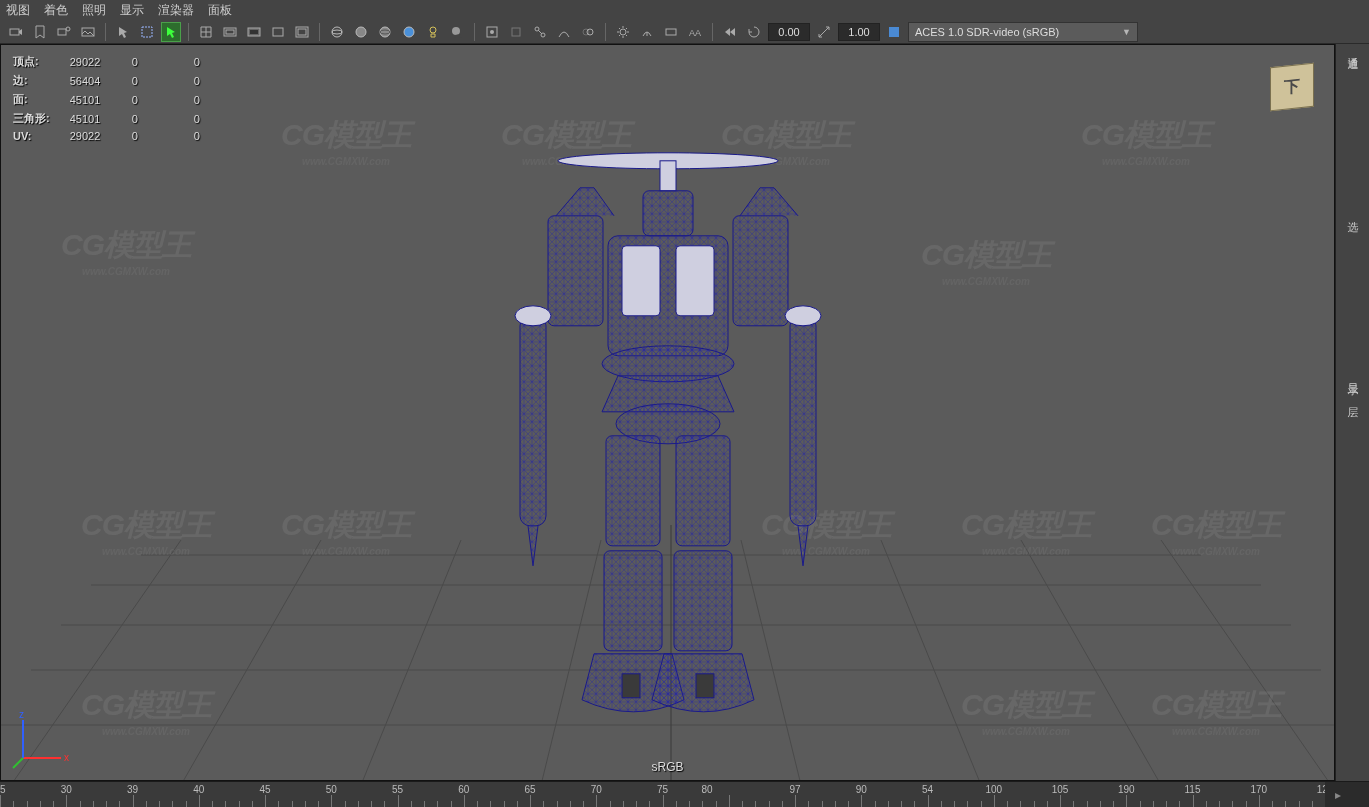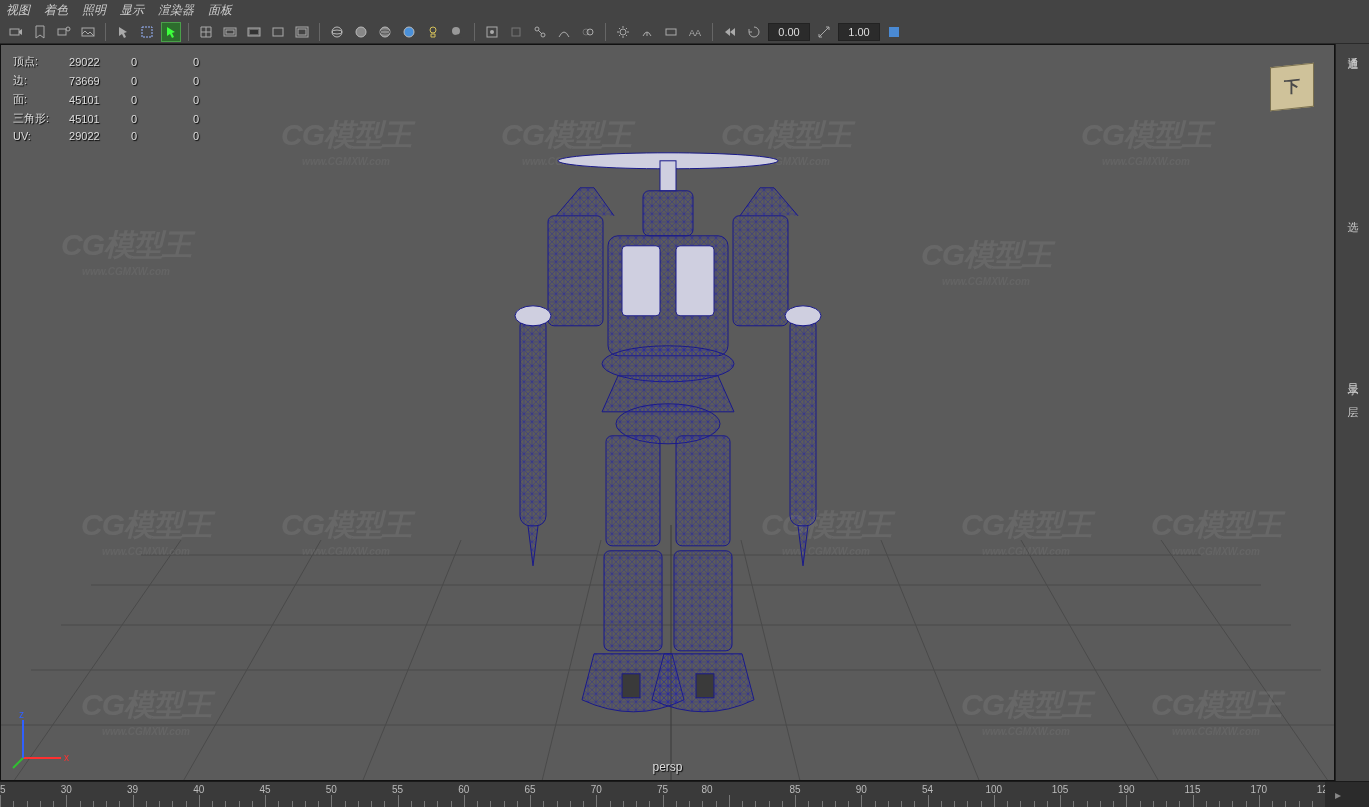--- a/index.html
+++ b/index.html
@@ -1,40 +1,40 @@
 <!DOCTYPE html>
 <html><head>
 <meta charset="utf-8">
 <style>
   * { margin:0; padding:0; box-sizing:border-box; font-family:"Microsoft YaHei",Arial,sans-serif; }
   body { width:1369px; height:807px; background:#444; color:#ccc; font-size:12px; overflow:hidden; position:relative; }
 
   
   .menubar { height:20px; background:#444; display:flex; align-items:center; padding:0 6px; gap:14px; }
-  .menubar span { cursor:default;font-style:italic; }
+  .menubar span { cursor:default; }
 
   
   .toolbar { height:24px; background:#444; display:flex; align-items:center; padding:0 6px; gap:4px; border-bottom:1px solid #2a2a2a; }
   .tb-btn { width:20px; height:20px; display:flex; align-items:center; justify-content:center; cursor:pointer; }
   .tb-btn.active { background:#2d6d2d; border:1px solid #4aa04a; }
   .tb-sep { width:1px; height:18px; background:#666; margin:0 3px; }
   .tb-num { width:42px; height:18px; background:#2b2b2b; border:1px solid #222; color:#ddd; font-size:11px; text-align:center; padding:1px 2px; }
   .tb-select { height:20px; background:#5b5b5b; border:1px solid #333; color:#ddd; font-size:11px; padding:0 6px; min-width:230px; display:flex; align-items:center; justify-content:space-between; }
   .tb-select .chev { font-size:9px; opacity:.7; margin-left:10px; }
 
   
   .main { position:absolute; top:44px; left:0; right:0; bottom:26px; display:flex; }
   .viewport { flex:1; position:relative; background:#5b5b5b; overflow:hidden; border:1px solid #111; }
   .sidepanel { width:34px; background:#444; border-left:1px solid #222; display:flex; flex-direction:column; align-items:center; padding-top:4px; gap:20px; }
   .sidepanel .vlabel { writing-mode:vertical-rl; text-orientation:upright; font-size:11px; color:#ccc; letter-spacing:2px; }
 
   
   .hud { position:absolute; top:6px; left:10px; color:#dcdcdc; font-size:11px; text-shadow:1px 1px 1px #000; }
   .hud table td { padding:1px 18px 1px 0; text-align:left; min-width:60px; }
-  .hud table td.lbl { font-weight:normal; min-width:48px; }
+  .hud table td.lbl { font-weight:bold; min-width:48px; }
 
   
   .wm { position:absolute; color:rgba(255,255,255,0.08); font-weight:bold; font-style:italic; pointer-events:none; }
   .wm .big { font-size:30px; letter-spacing:-1px; }
   .wm .sub { font-size:10px; color:rgba(255,255,255,0.06); display:block; text-align:center; }
 
   
   .grid-floor { position:absolute; inset:0; pointer-events:none; }
   .grid-floor line { stroke:#4a4a4a; stroke-width:1; }
   .grid-floor line.ax { stroke:#3b3b3b; }
@@ -246,20 +246,24 @@
       <svg width="14" height="14">
         <path d="M2 12L12 2M9 2h3v3M5 12H2v-3" fill="none" stroke="#aaa"></path>
       </svg>
     </div>
   <input class="tb-num" value="1.00" style="">
   <div class="tb-btn">
       <svg width="14" height="14">
         <rect x="2" y="2" width="10" height="10" fill="#4a8ad4"></rect>
       </svg>
     </div>
+  <div class="tb-select">
+    <span>ACES 1.0 SDR-video (sRGB)</span>
+    <span class="chev">▼</span>
+  </div>
 </div>
 
 <div class="main">
   <div class="viewport">
 
     <svg class="grid-floor" width="100%" height="100%" preserveAspectRatio="none">
       <line x1="90" y1="540" x2="1260" y2="540"></line>
       <line x1="60" y1="580" x2="1290" y2="580"></line>
       <line x1="30" y1="625" x2="1320" y2="625"></line>
       <line x1="0" y1="680" x2="1340" y2="680"></line>
@@ -294,21 +298,21 @@
       <table>
         <tbody>
             <tr>
               <td class="lbl">顶点:</td>
               <td>29022</td>
               <td>0</td>
               <td>0</td>
             </tr>
         <tr>
               <td class="lbl">边:</td>
-              <td>73669</td>
+              <td>56404</td>
               <td>0</td>
               <td>0</td>
             </tr>
         <tr>
               <td class="lbl">面:</td>
               <td>45101</td>
               <td>0</td>
               <td>0</td>
             </tr>
         <tr>
@@ -379,21 +383,21 @@
     <div class="gizmo">
       <svg width="60" height="60">
         <line x1="12" y1="48" x2="50" y2="48" stroke="#ff3030" stroke-width="2"></line>
         <text x="53" y="51" fill="#ff3030" font-size="10">x</text>
         <line x1="12" y1="48" x2="12" y2="10" stroke="#3060ff" stroke-width="2"></line>
         <text x="8" y="8" fill="#3060ff" font-size="10">z</text>
         <line x1="12" y1="48" x2="2" y2="58" stroke="#30c030" stroke-width="2"></line>
       </svg>
     </div>
 
-    <div class="camlabel">persp</div>
+    <div class="camlabel">sRGB</div>
   </div>
 
   <div class="sidepanel">
     <span class="vlabel">通道</span>
     <span style="height:120px"></span>
     <span class="vlabel">选</span>
     <span style="height:120px"></span>
     <span class="vlabel">显示</span>
     <span class="vlabel">层</span>
   </div>
@@ -467,21 +471,21 @@
       <div class="tick" style="left: 689px; height: 6px;"></div>
       <div class="tick" style="left: 702.25px; height: 6px;"></div>
       <div class="tick" style="left: 715.5px; height: 6px;"></div>
       <div class="tick" style="left: 728.75px;"></div>
       <div class="ticklbl" style="left: 707px;">80</div>
       <div class="tick" style="left: 742px; height: 6px;"></div>
       <div class="tick" style="left: 755.25px; height: 6px;"></div>
       <div class="tick" style="left: 768.5px; height: 6px;"></div>
       <div class="tick" style="left: 781.75px; height: 6px;"></div>
       <div class="tick" style="left: 795px;"></div>
-      <div class="ticklbl" style="left: 795px;">85</div>
+      <div class="ticklbl" style="left: 795px;">97</div>
       <div class="tick" style="left: 808.25px; height: 6px;"></div>
       <div class="tick" style="left: 821.5px; height: 6px;"></div>
       <div class="tick" style="left: 834.75px; height: 6px;"></div>
       <div class="tick" style="left: 848px; height: 6px;"></div>
       <div class="tick" style="left: 861.25px;"></div>
       <div class="ticklbl" style="left: 861.25px;">90</div>
       <div class="tick" style="left: 874.5px; height: 6px;"></div>
       <div class="tick" style="left: 887.75px; height: 6px;"></div>
       <div class="tick" style="left: 901px; height: 6px;"></div>
       <div class="tick" style="left: 914.25px; height: 6px;"></div>

